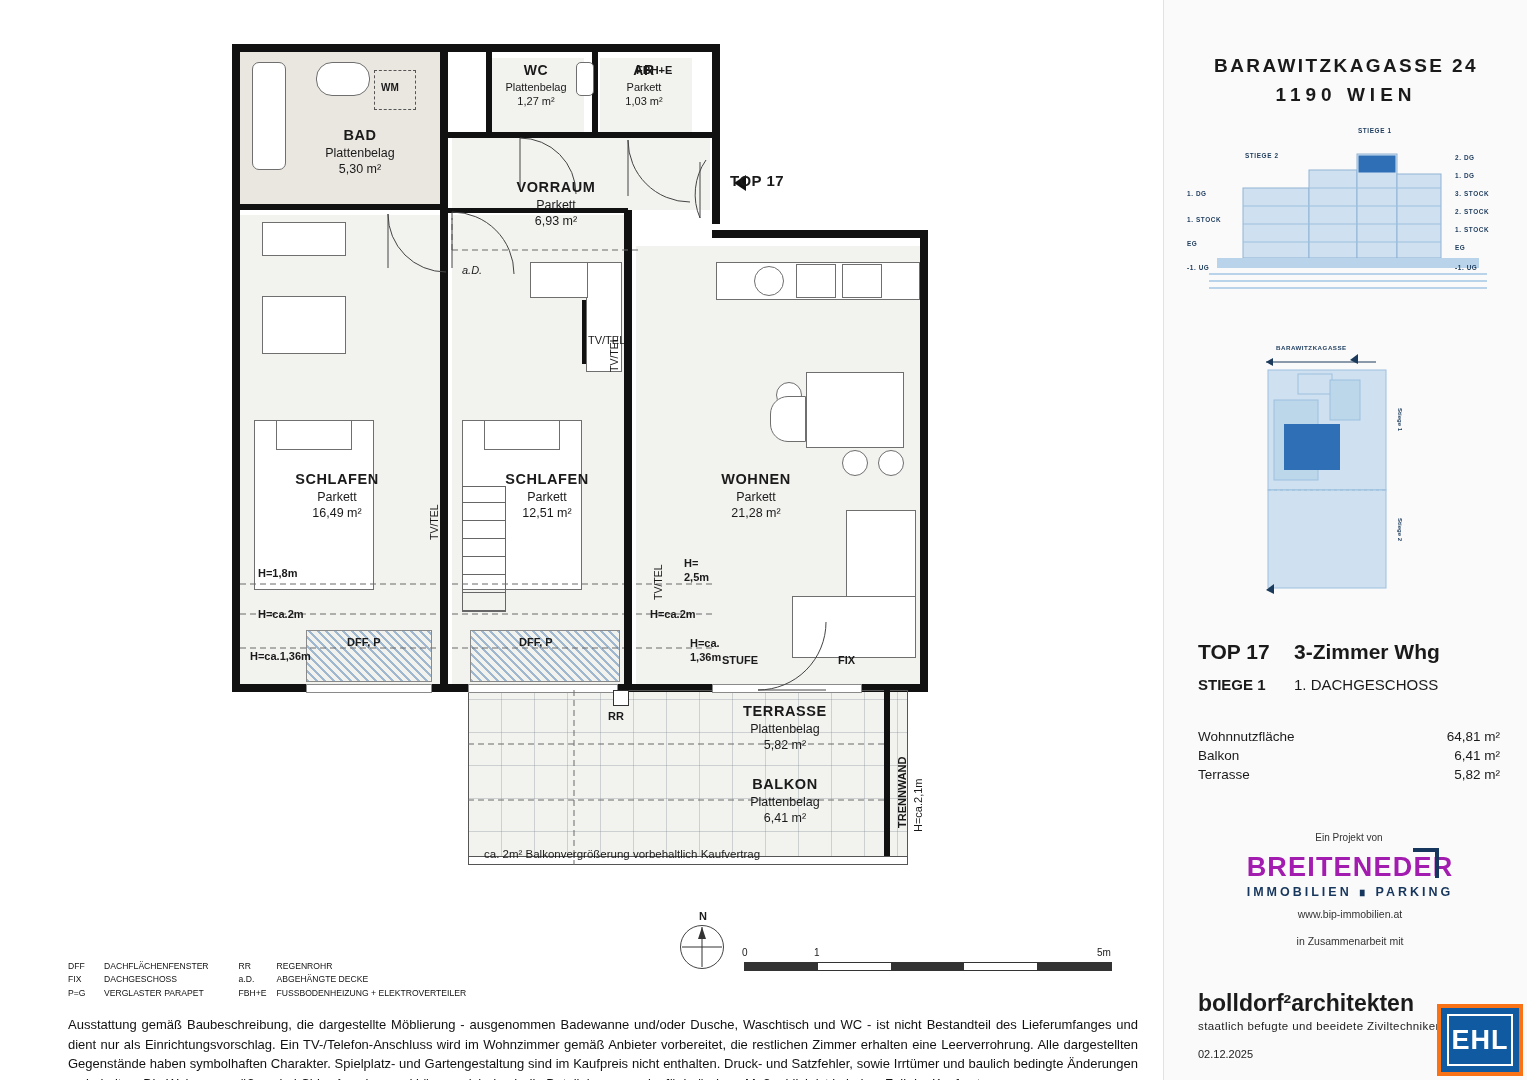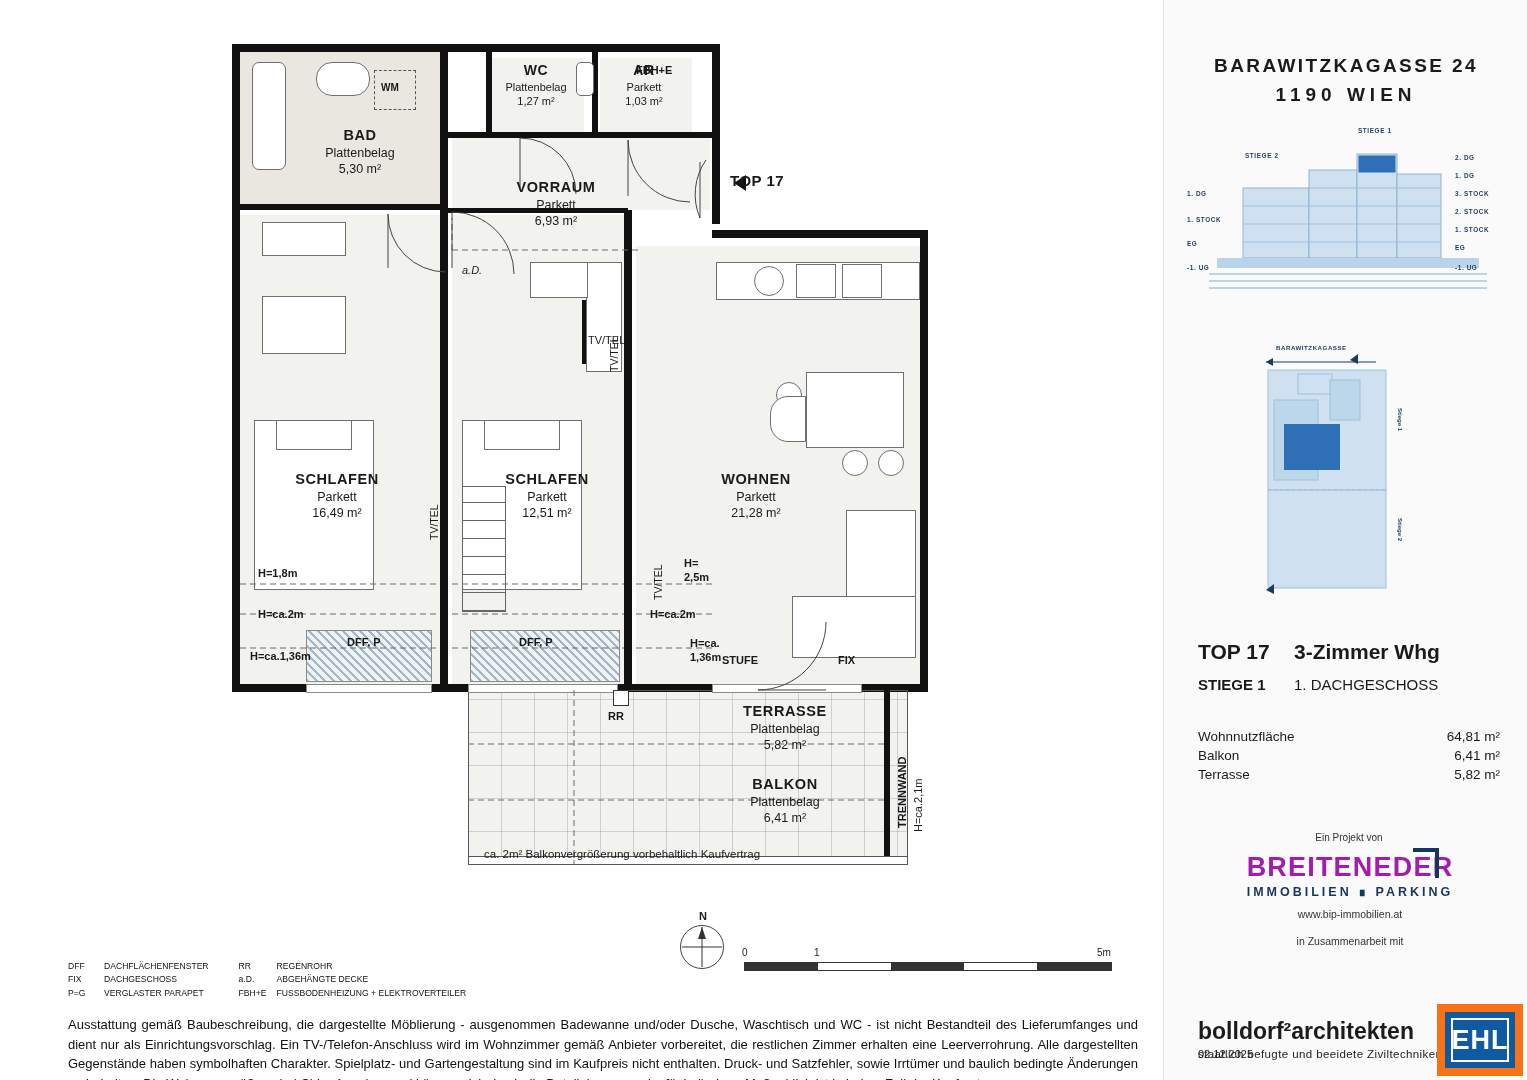--- a/index.html
+++ b/index.html
@@ -42,27 +42,27 @@
 
   .projectof { position:absolute; left:1198px; top: 832px; width:302px; text-align:center; font-size:10px; color:#333; }
   .brand { position:absolute; left:1185px; top: 852px; width:330px; text-align:center; }
   .brand .b1 { font-weight:bold; font-size:27px; letter-spacing:1.2px; color:#a21caf; }
   .brand .b2 { font-weight:bold; font-size:12.5px; letter-spacing:3.0px; color:#17365d; margin-top:1px; }
   .brand .web { font-size:10.5px; color:#333; margin-top:9px; }
   .brand .coop { font-size:10.5px; color:#333; margin-top:15px; }
   .brandmark { position:absolute; right:14px; top:-4px; width:26px; height:30px; border-top:4px solid #17365d; border-right:4px solid #17365d; }
 
   .arch { position:absolute; left:1198px; top: 990px; width:310px; }
-  .arch .a1 { font-size:23px; font-weight:bold; color:#1b1b1b; letter-spacing:0px;margin-top:28px; }
+  .arch .a1 { font-size:23px; font-weight:bold; color:#1b1b1b; letter-spacing:0px; }
   .arch .a2 { font-size:11.5px; color:#222; letter-spacing:0.4px; margin-top:3px; }
   .datestamp { position:absolute; left:1198px; top: 1048px; font-size:11px; color:#222; }
 
   .ehl {
     position:absolute; right:4px; bottom:4px; width:86px; height:72px;
-    background:#0f5aa0; border:8px solid #f97316;
+    background:#0f5aa0; border:4px solid #f97316;
   }
   .ehl .in { position:absolute; left:6px; top:6px; right:6px; bottom:6px; border:2px solid #fff; }
   .ehl .tx { position:absolute; inset:0; display:flex; align-items:center; justify-content:center;
     color:#fff; font-weight:bold; font-size:27px; letter-spacing:1px; }
 
   
   .plan { position:absolute; left:0; top:0; width:1163px; height:1080px; }
 
   .wall { position:absolute; background:#111; }
   .room { position:absolute; background:#f2f2ef; border:0; }

